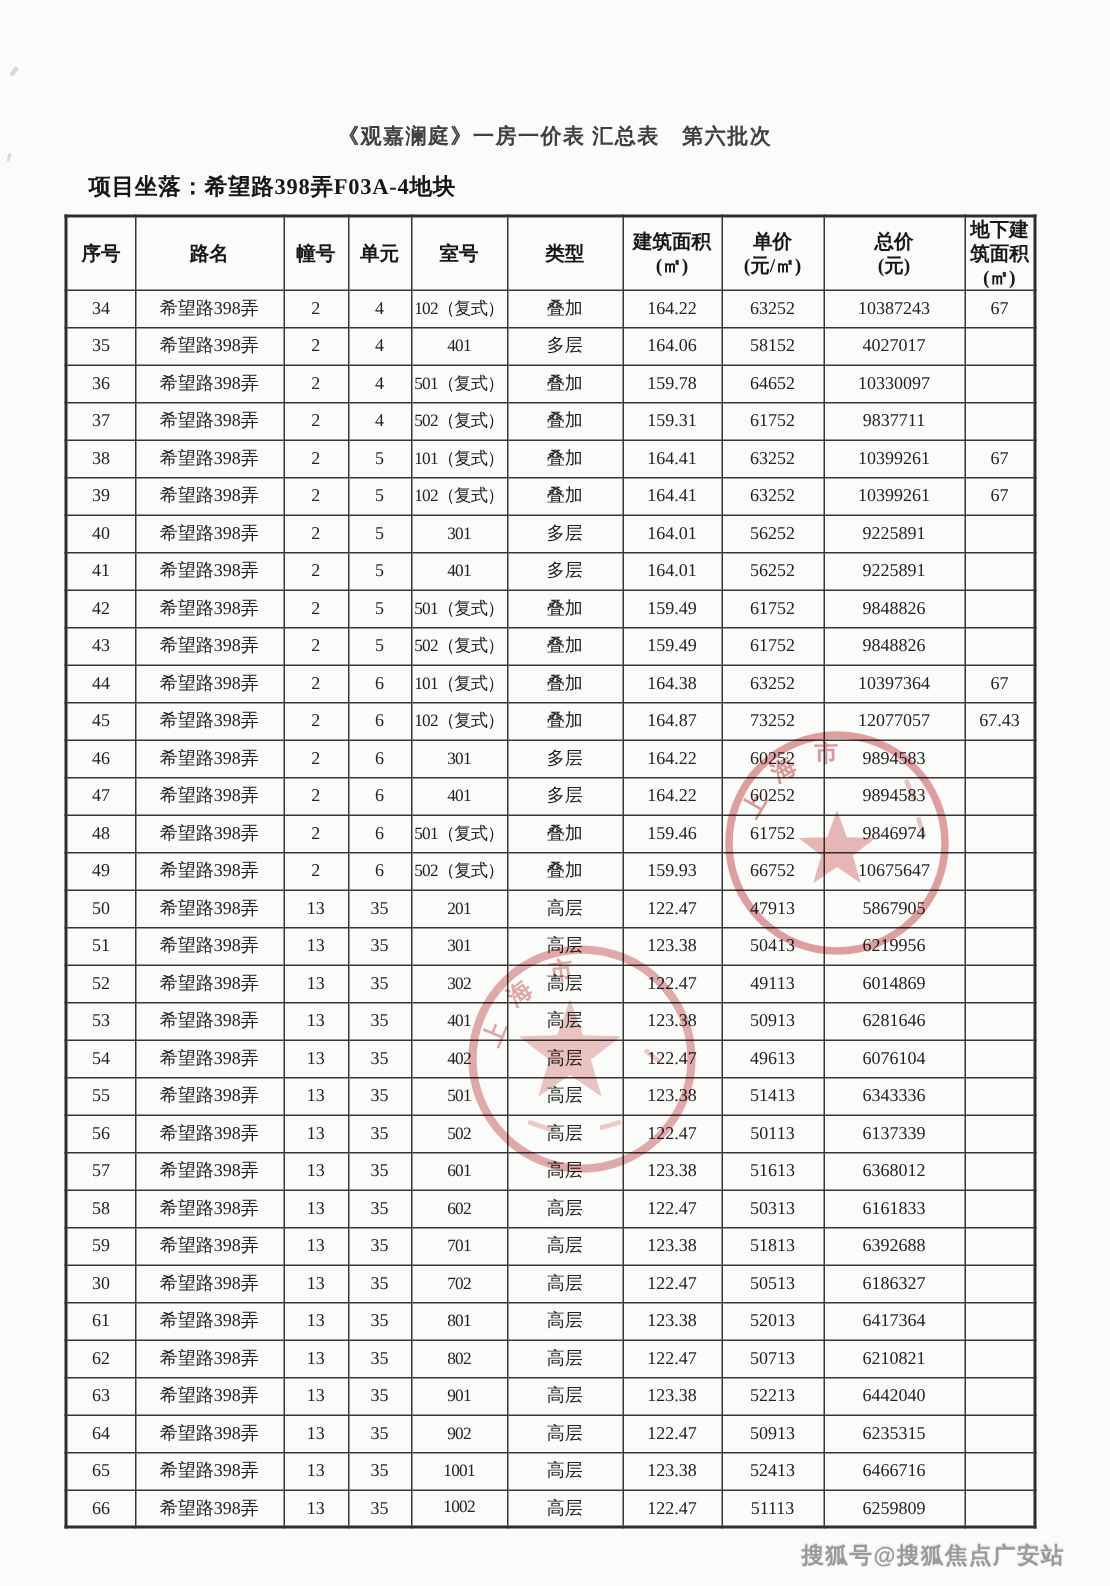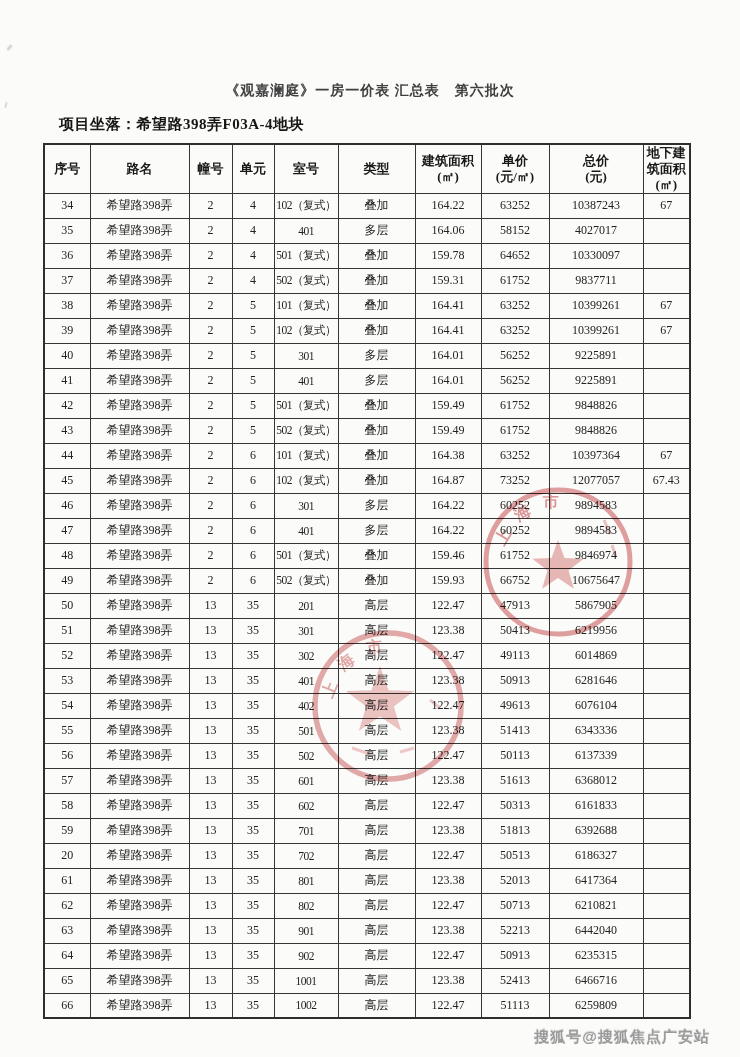--- a/index.html
+++ b/index.html
@@ -401,21 +401,21 @@
           <td>13</td>
           <td>35</td>
           <td>701</td>
           <td>高层</td>
           <td>123.38</td>
           <td>51813</td>
           <td>6392688</td>
           <td></td>
         </tr>
         <tr>
-          <td>20</td>
+          <td>30</td>
           <td>希望路398弄</td>
           <td>13</td>
           <td>35</td>
           <td>702</td>
           <td>高层</td>
           <td>122.47</td>
           <td>50513</td>
           <td>6186327</td>
           <td></td>
         </tr>

